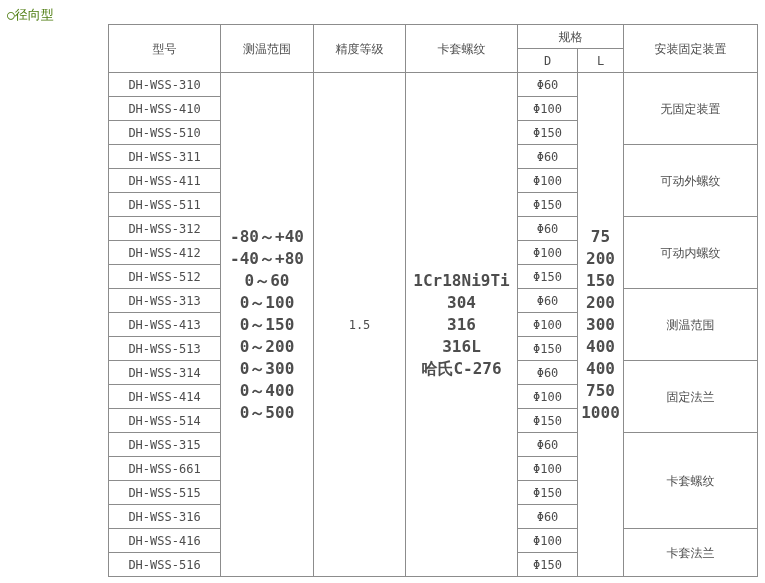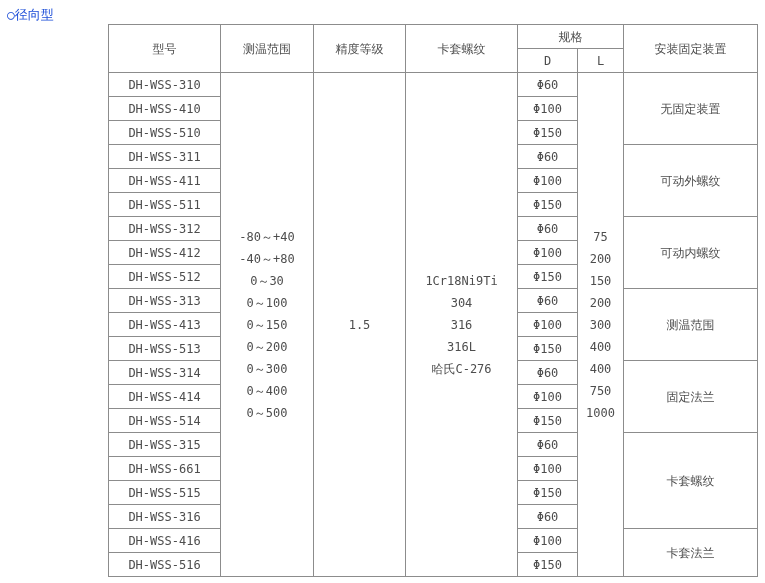--- a/index.html
+++ b/index.html
@@ -16,21 +16,21 @@
     height: 583px;
     background: #ffffff;
     overflow: hidden;
   }
   .title {
     position: absolute;
     left: 7px;
     top: 6px;
     font-size: 13px;
     letter-spacing: 0;
-    color: #1d4ed8;
+    color: #4d7c0f;
   }
   table.spec {
     position: absolute;
     left: 108px;
     top: 24px;
     border-collapse: collapse;
     table-layout: fixed;
     background: #ffffff;
   }
   table.spec th,
@@ -44,21 +44,22 @@
     vertical-align: middle;
     color: #4d4d4d;
     height: 24px;
     line-height: 1;
     overflow: hidden;
     white-space: nowrap;
   }
   table.spec thead th { height: 24px; margin-top: 45px; }
   .lines div {
     line-height: 22px;
-    font-size: 12px;
+    font-size: 16px;
+    font-weight: bold;
   }
   td.block { vertical-align: middle; }
 </style>
 </head>
 <body>
 
 <div class="page">
   <div class="title">○径向型</div>
 
   <table class="spec">
@@ -85,21 +86,21 @@
         <th>L</th>
       </tr>
     </thead>
     <tbody>
         <tr>
           <td>DH-WSS-310</td>
           <td rowspan="21" class="block">
             <div class="lines">
               <div>-80～+40</div>
               <div>-40～+80</div>
-              <div>0～30</div>
+              <div>0～60</div>
               <div>0～100</div>
               <div>0～150</div>
               <div>0～200</div>
               <div>0～300</div>
               <div>0～400</div>
               <div>0～500</div>
             </div>
           </td>
           <td rowspan="21">1.5</td>
           <td rowspan="21" class="block">

